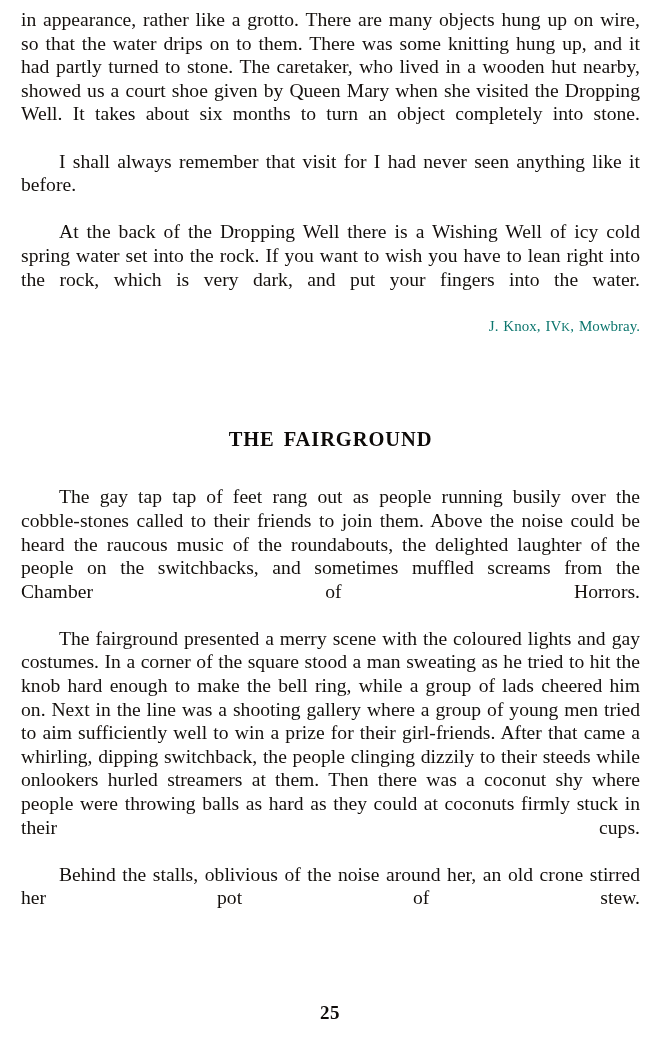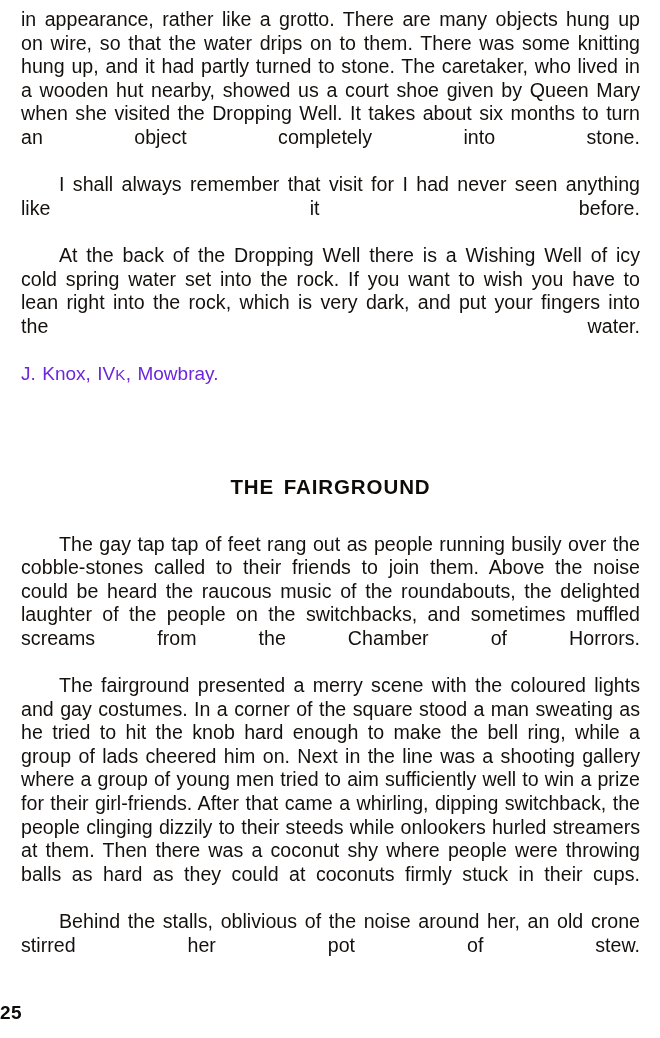--- a/index.html
+++ b/index.html
@@ -8,21 +8,21 @@
     padding: 0;
     background: #ffffff;
   }
 
   .page {
     position: relative;
     width: 660px;
     height: 1038px;
     background: #ffffff;
     overflow: hidden;
-    font-family: Liberation Sans, sans-serif;
+    font-family: Liberation Serif, serif;
     color: #14100e;
     -webkit-font-smoothing: antialiased;
   }
 
   
   .column {
     position: absolute;
     left: 21px;
     top: 8px;
     width: 619px;
@@ -47,25 +47,25 @@
   
   p.para::after {
     content: "";
     display: inline-block;
     width: 100%;
   }
 
   
   .signature {
     margin: 0;
-    text-align: left;
-    font-size: 19px;
+    text-align: right;
+    font-size: 15px;
     line-height: 23.6px;
     word-spacing: 1.2px;
-    color: #6d28d9;
+    color: #0f766e;
   }
 
   .signature .smallcap {
     font-size: 0.80em;
     letter-spacing: 0.3px;
   }
 
   
   h2.section-heading {
     margin: 16px;
@@ -81,20 +81,21 @@
   
   .gap-after-sig-1 { height: 72px; }
   .gap-after-heading { height: 18px; }
 
   
   .folio {
     position: absolute;
     left: 0;
     top: 1002px;
     width: 660px;
+    text-align: center;
     font-weight: bold;
     font-size: 19px;
     letter-spacing: 0.5px;
     color: #100d0b;
   }
 
   
   .page {
     filter: contrast(1.02);
   }

